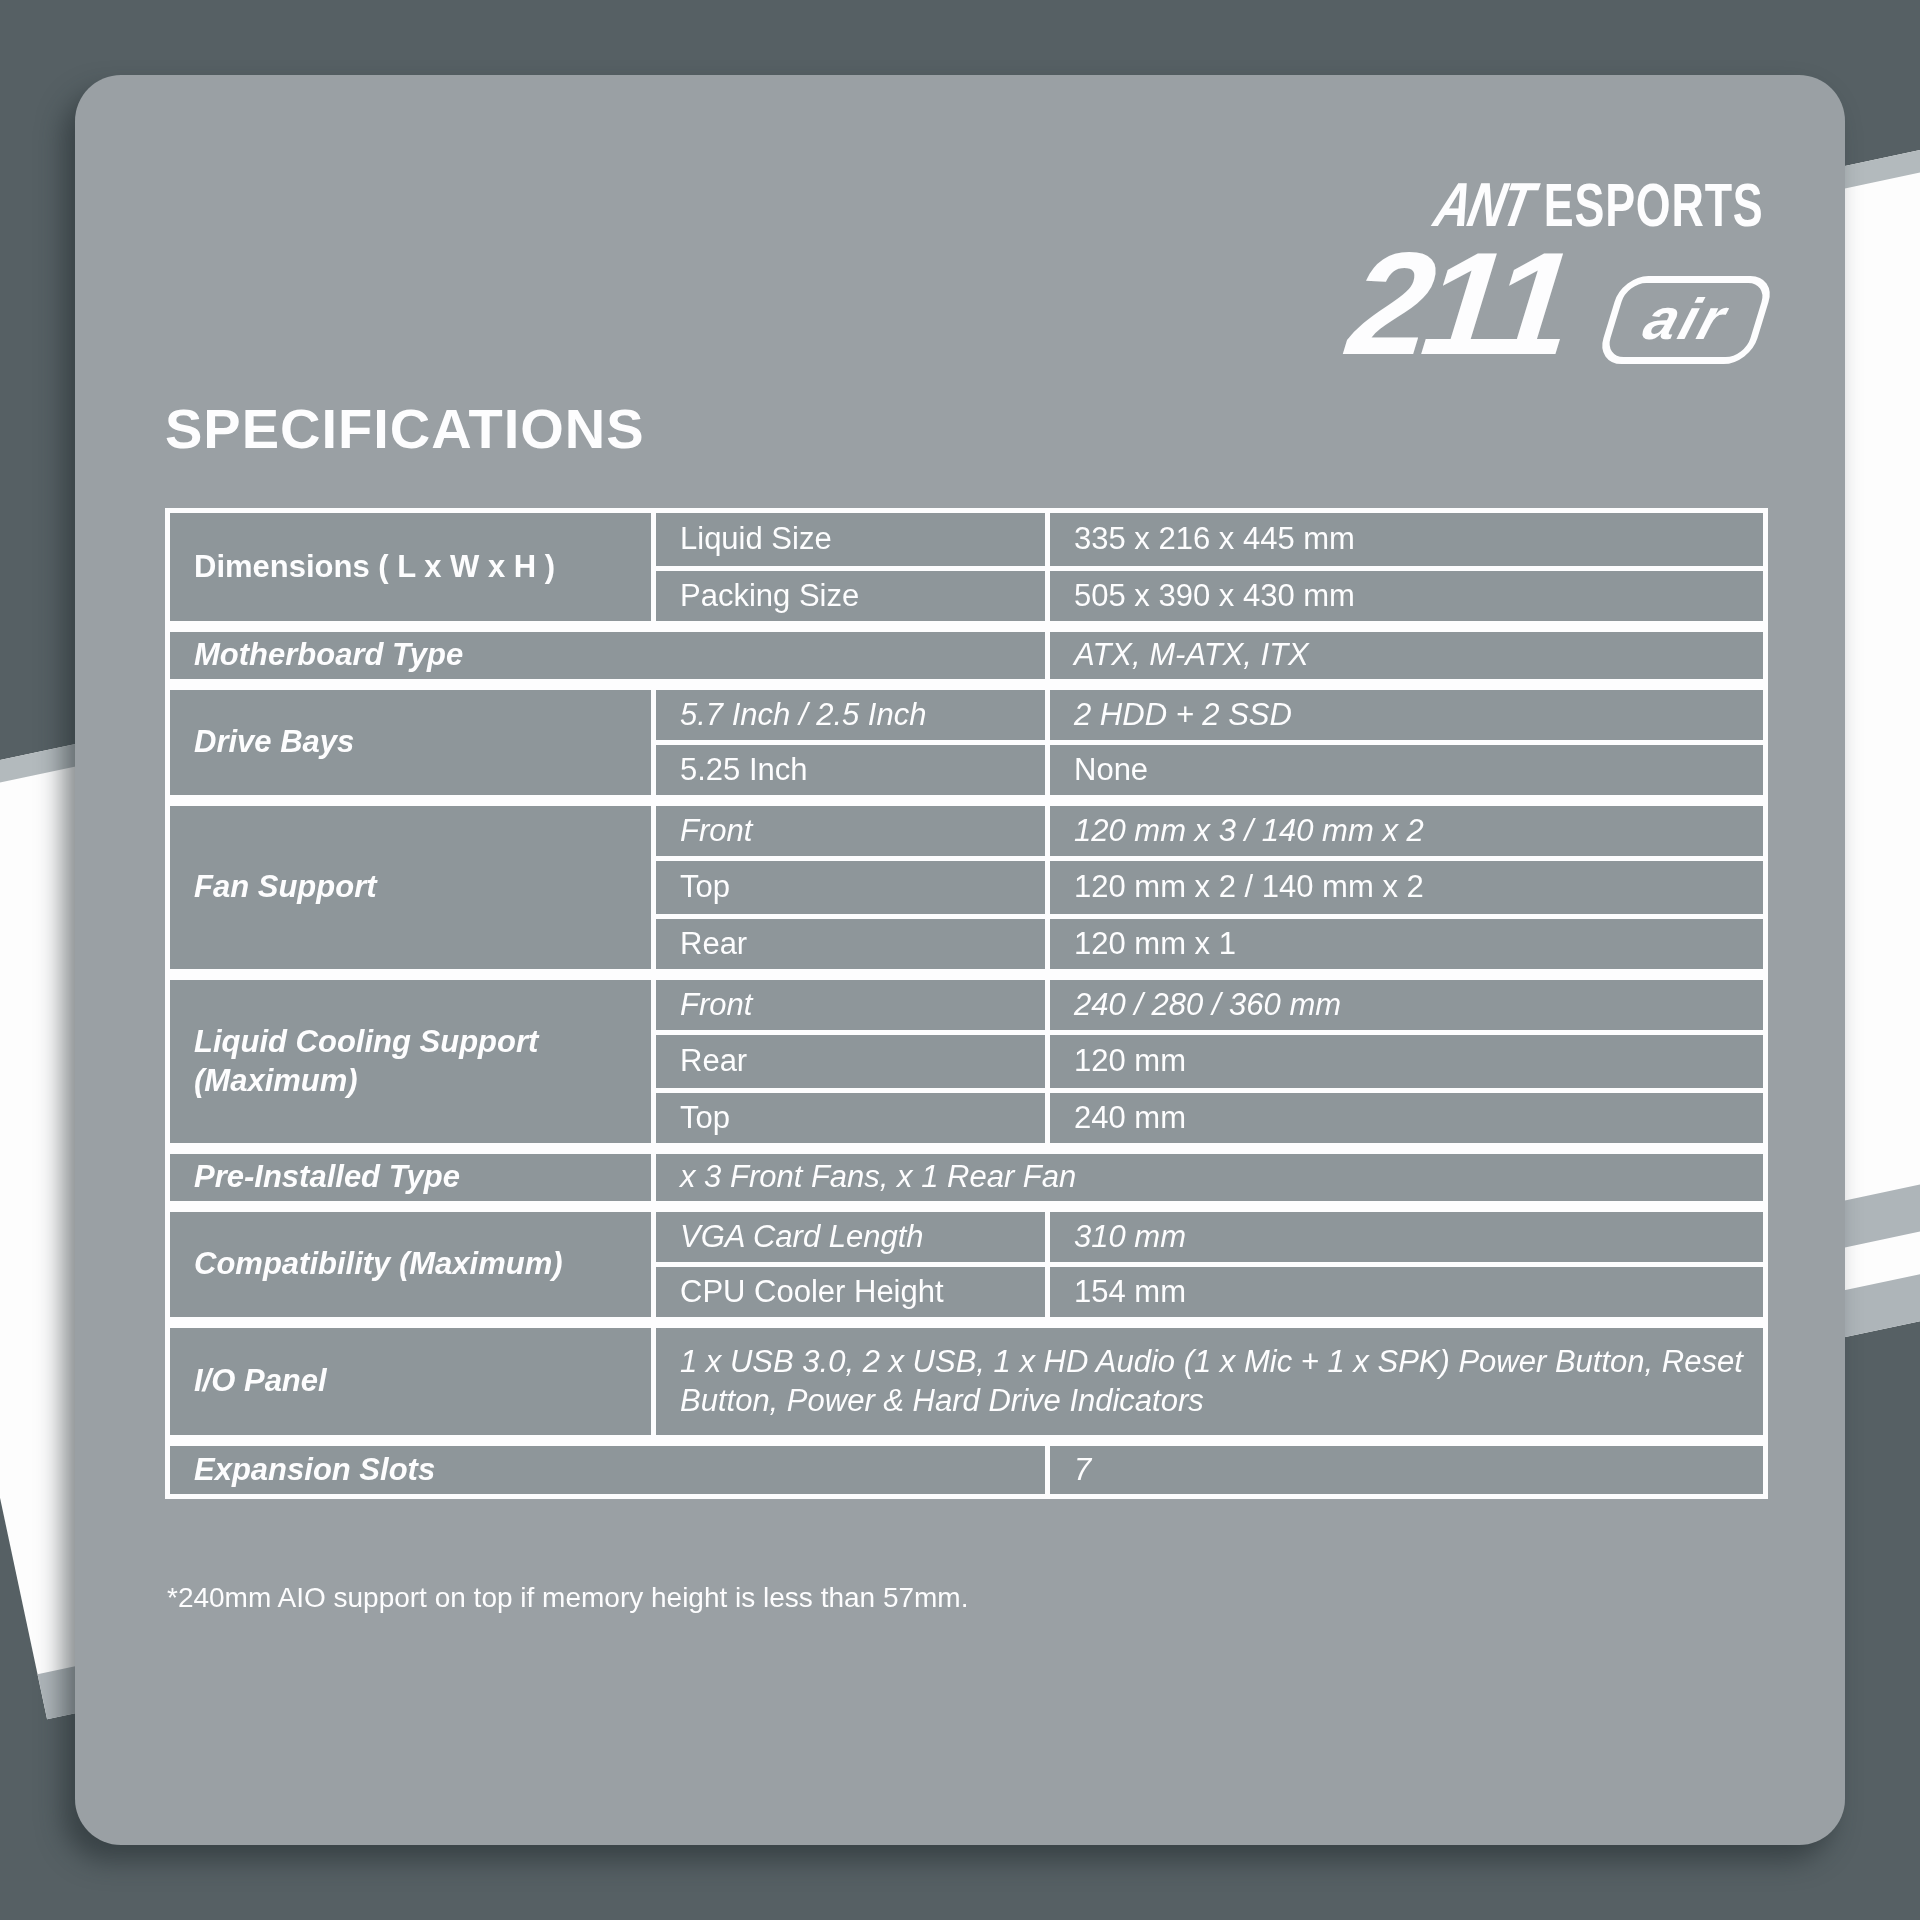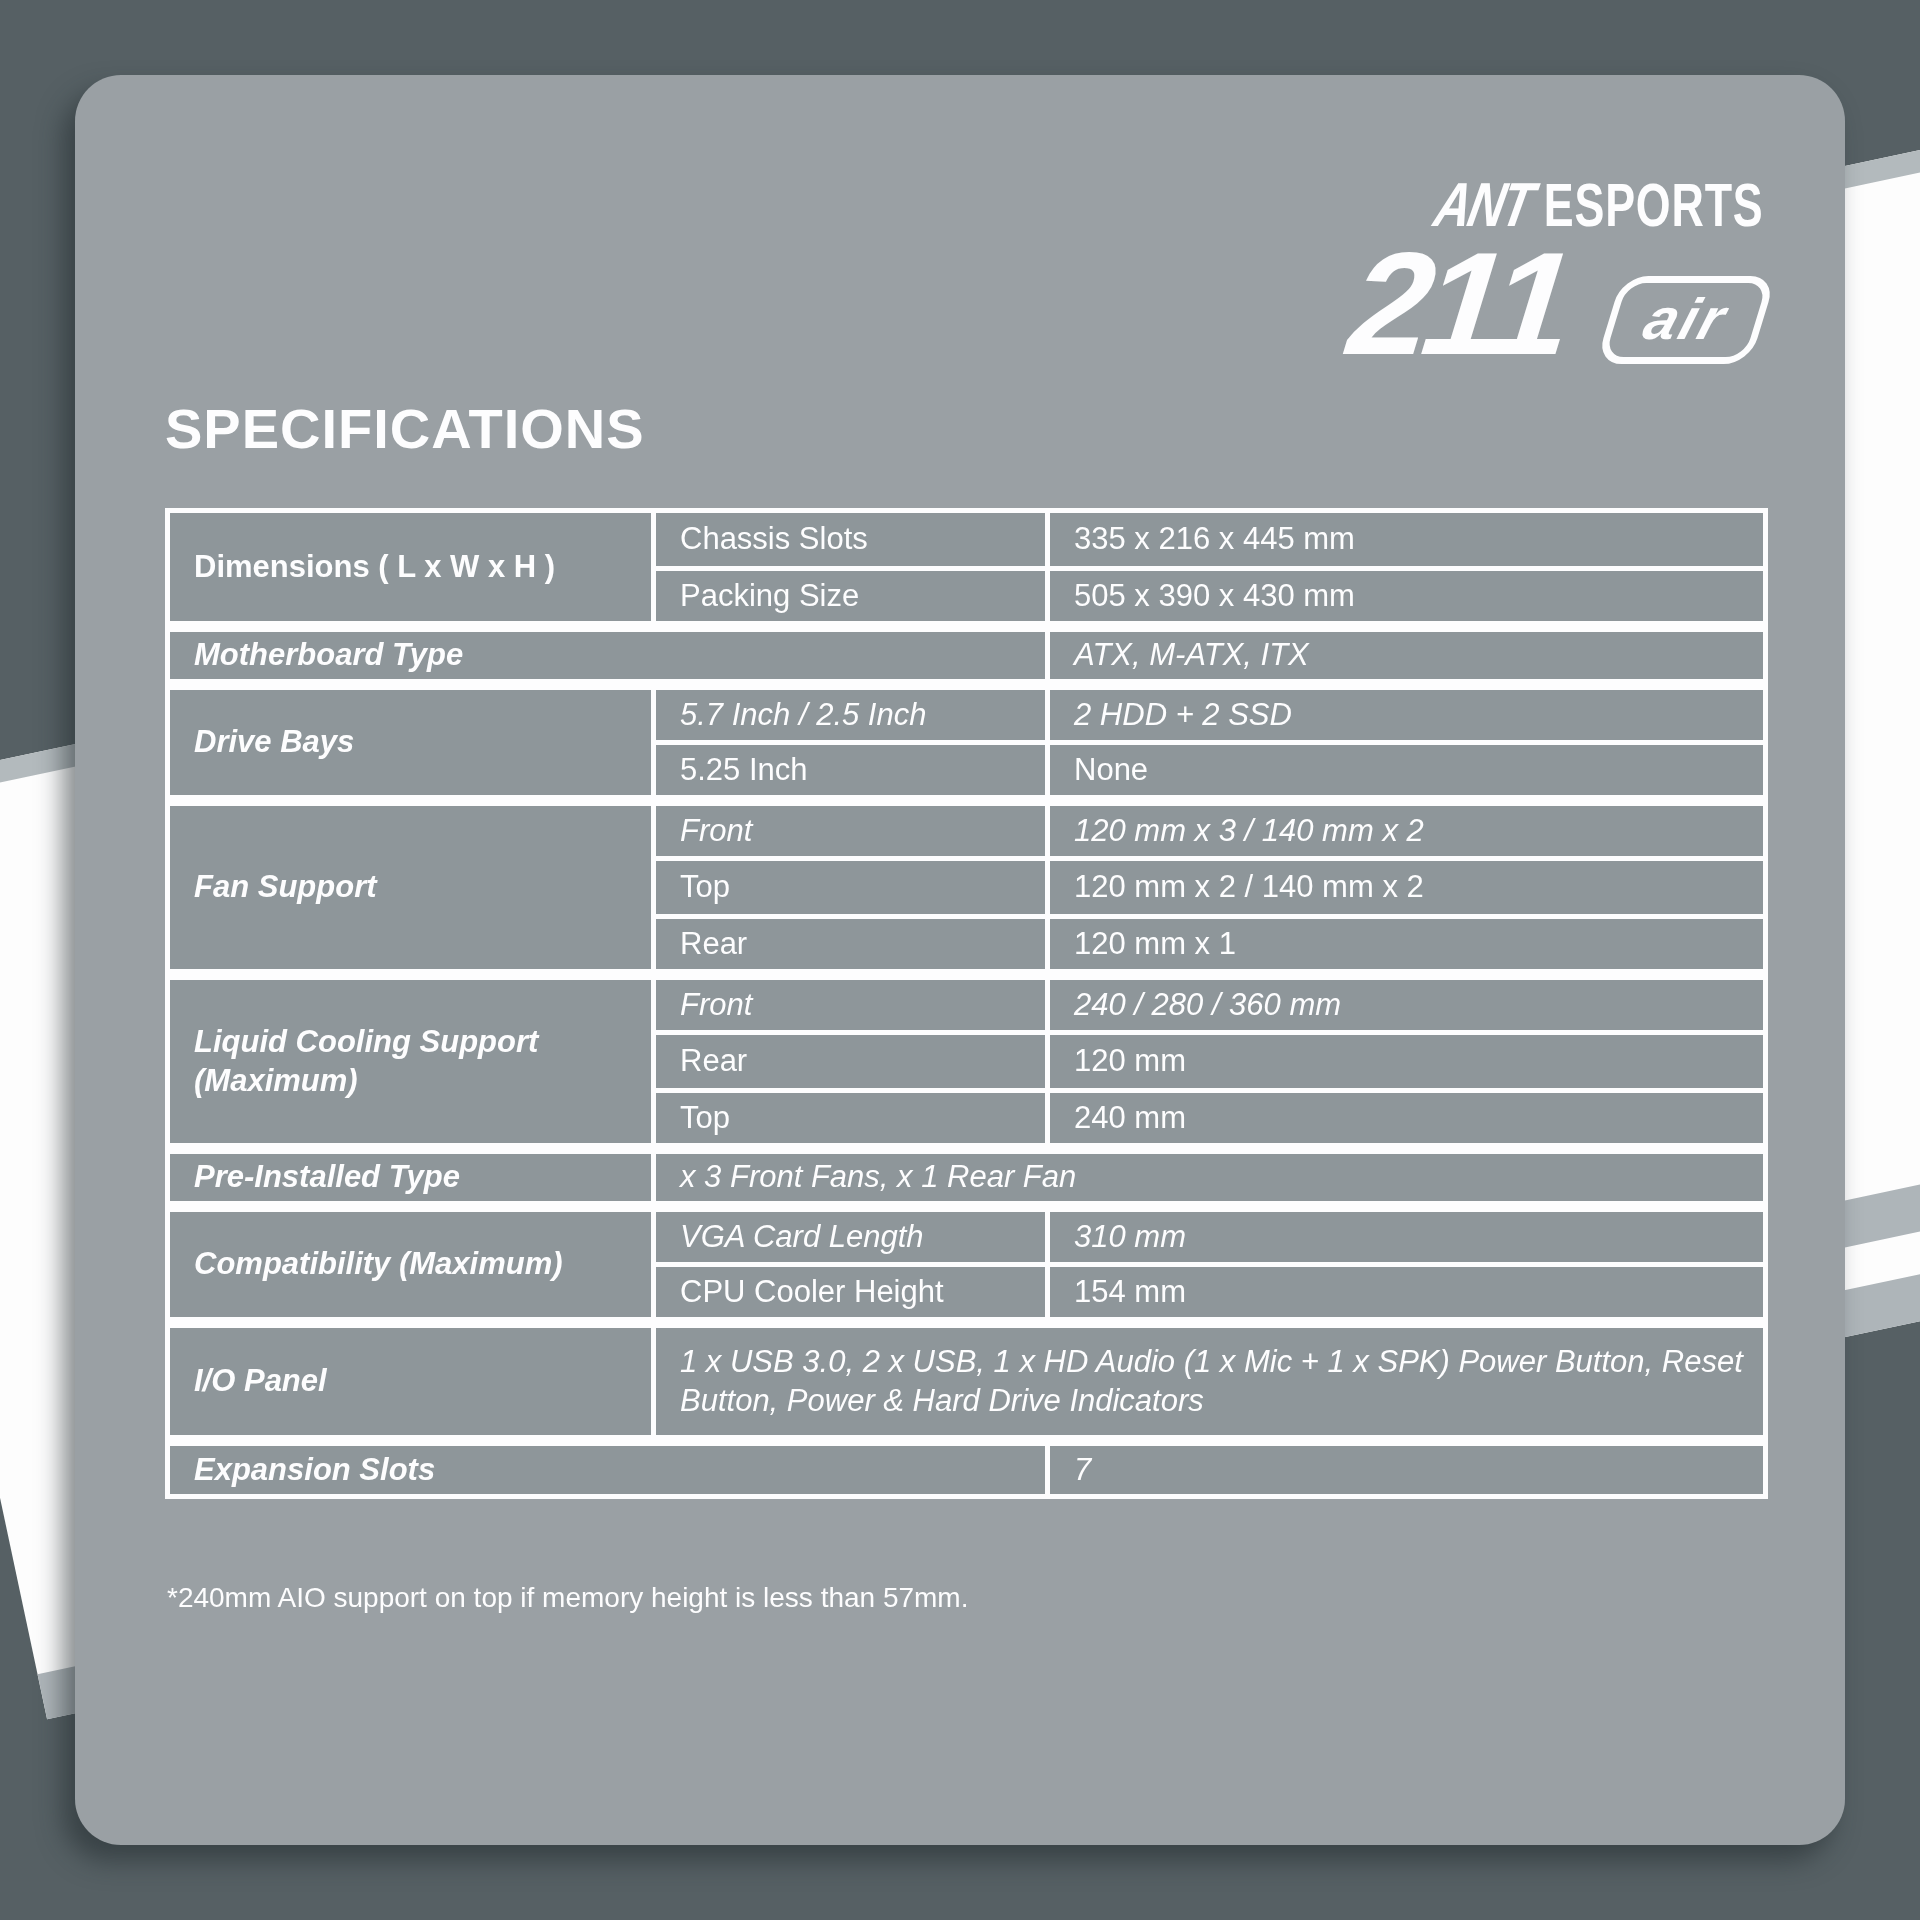--- a/index.html
+++ b/index.html
@@ -151,21 +151,21 @@
     <div class="table-wrap">
       <table class="spec">
         <colgroup>
           <col style="width:486px">
           <col style="width:394px">
           <col style="width:718px">
         </colgroup>
         <tbody>
           <tr class="r">
             <td class="lab" rowspan="2">Dimensions ( L x W x H )</td>
-            <td class="key">Chassis Slots</td>
+            <td class="key">Liquid Size</td>
             <td class="val">335 x 216 x 445 mm</td>
           </tr>
           <tr class="r">
             <td class="key">Packing Size</td>
             <td class="val">505 x 390 x 430 mm</td>
           </tr>
 
           <tr class="r g">
             <td class="lab" colspan="2">Motherboard Type</td>
             <td class="val">ATX, M-ATX, ITX</td>

